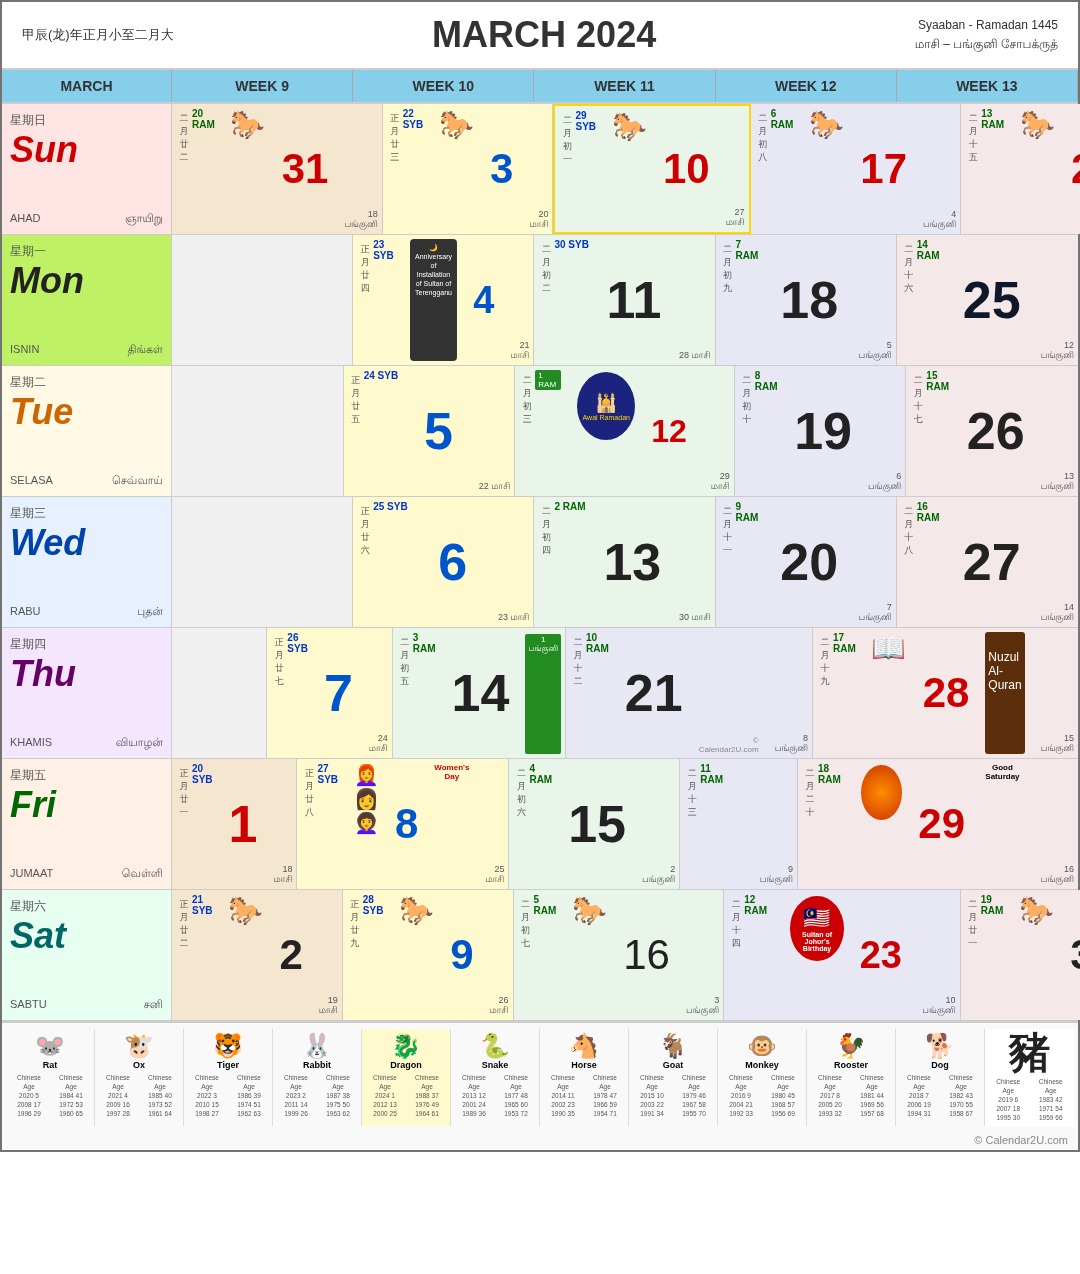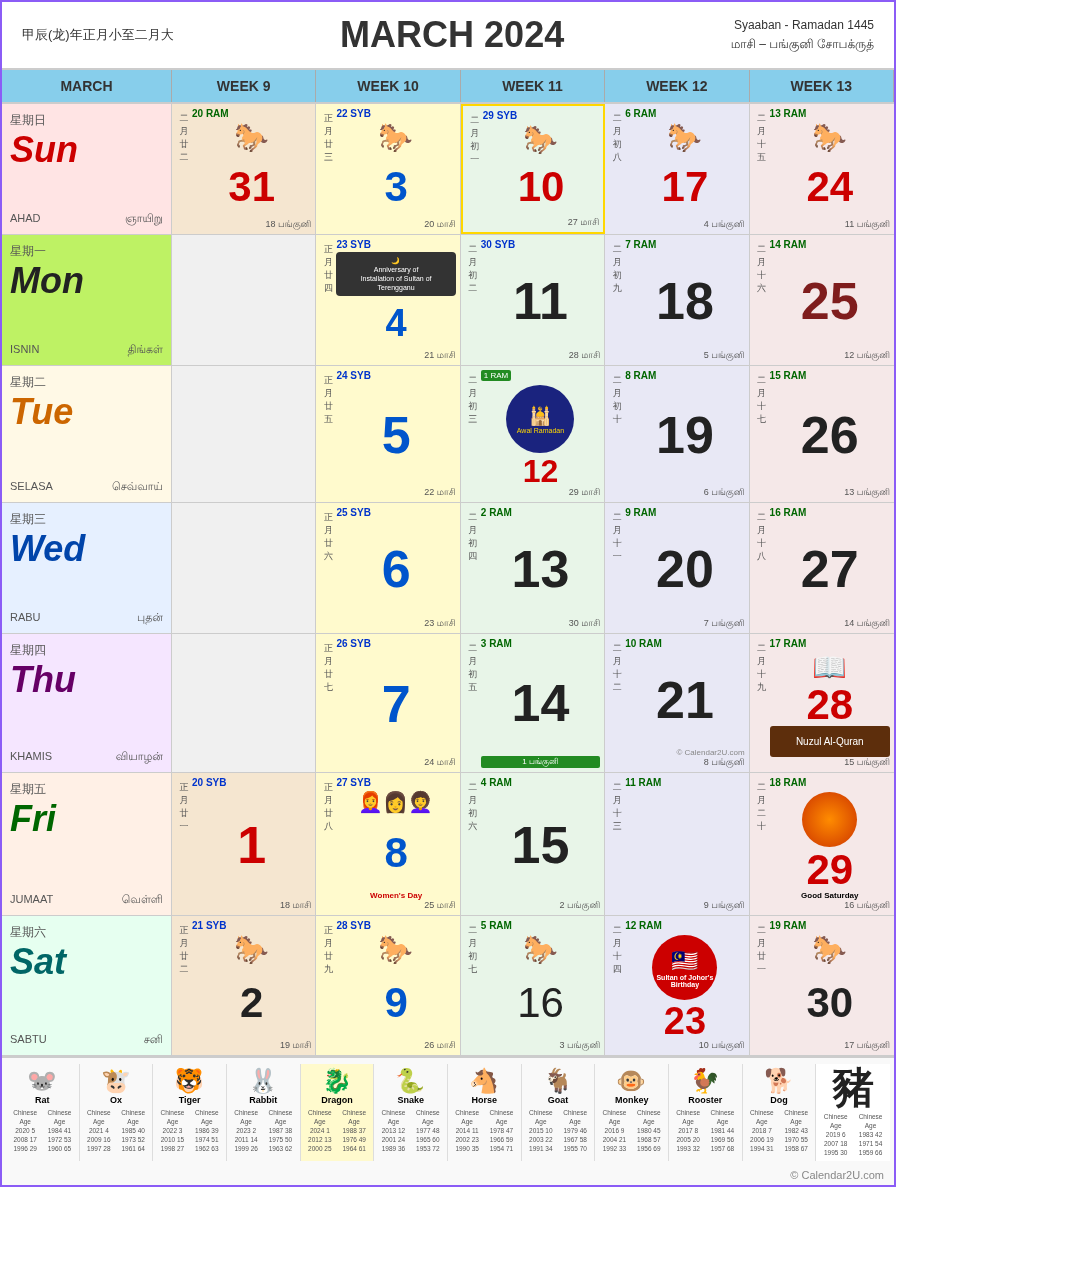--- a/index.html
+++ b/index.html
@@ -1,21 +1,21 @@
 <!DOCTYPE html>
 <html><head>
   <meta charset="utf-8">
   <style>
     * { margin: 0; padding: 0; box-sizing: border-box; }
     body { font-family: Arial, sans-serif; background: #fff; width: 1080px; }
     
     .calendar-wrapper {
-      width: 896px;
+      width: 1080px;
       background: #fff;
-      border: 2px solid #8b5cf6;
+      border: 2px solid #737373;
     }
     
     
     .cal-header {
       background: #fff;
       padding: 12px 20px;
       display: flex;
       align-items: center;
       justify-content: space-between;
       border-bottom: 2px solid #ccc;
@@ -160,21 +160,21 @@
       display: flex;
       flex-direction: column;
       align-items: center;
       font-size: 9px;
       color: #555;
       padding-top: 4px;
     }
     .cell-main {
       flex: 1;
       display: flex;
-      flex-direction: column;
+      gap: 16px;
     }
     
     .yellow-box { border: 2px solid #ffd700; }
     
     .ram-green { color: #006600; font-size: 10px; font-weight: bold; }
     .syb-blue { color: #0033cc; font-size: 10px; font-weight: bold; }
     
     .terengganu-box {
       background: #333;
       color: #fff;
@@ -400,21 +400,21 @@
         <div class="cell-left-chinese">
           <span>二</span>
           <span>月</span>
           <span>十</span>
           <span>六</span>
         </div>
         <div class="cell-main">
           <div class="cell-top">
             <span class="ram-green">14 RAM</span>
           </div>
-          <div class="cell-date" style="font-size:52px; font-weight:bold; color:#7f1d1d;">25</div>
+          <div class="cell-date" style="font-size:52px; font-weight:bold; color:#0f172a;">25</div>
           <div class="cell-bottom">12 பங்குனி</div>
         </div>
       </div>
     </div>
   </div>
 
   <div class="day-row">
     <div class="day-label day-label-tue">
       <div>
         <div class="day-chinese">星期二</div>
@@ -668,21 +668,21 @@
           <span>月</span>
           <span>十</span>
           <span>九</span>
         </div>
         <div class="cell-main">
           <div class="cell-top">
             <span class="ram-green">17 RAM</span>
           </div>
           <div style="font-size:28px; text-align:center;">📖</div>
           <div class="cell-date cell-date-red" style="font-size:42px;">28</div>
-          <div style="background:#5d2e0c; color:white; font-size:10px; padding:10px 3px; border-radius:3px; text-align:center;">Nuzul Al-Quran</div>
+          <div style="background:#5d2e0c; color:white; font-size:12px; padding:18px 3px; border-radius:3px; text-align:left;">Nuzul Al-Quran</div>
           <div class="cell-bottom">15 பங்குனி</div>
         </div>
       </div>
     </div>
   </div>
 
   <div class="day-row">
     <div class="day-label day-label-fri">
       <div>
         <div class="day-chinese">星期五</div>

